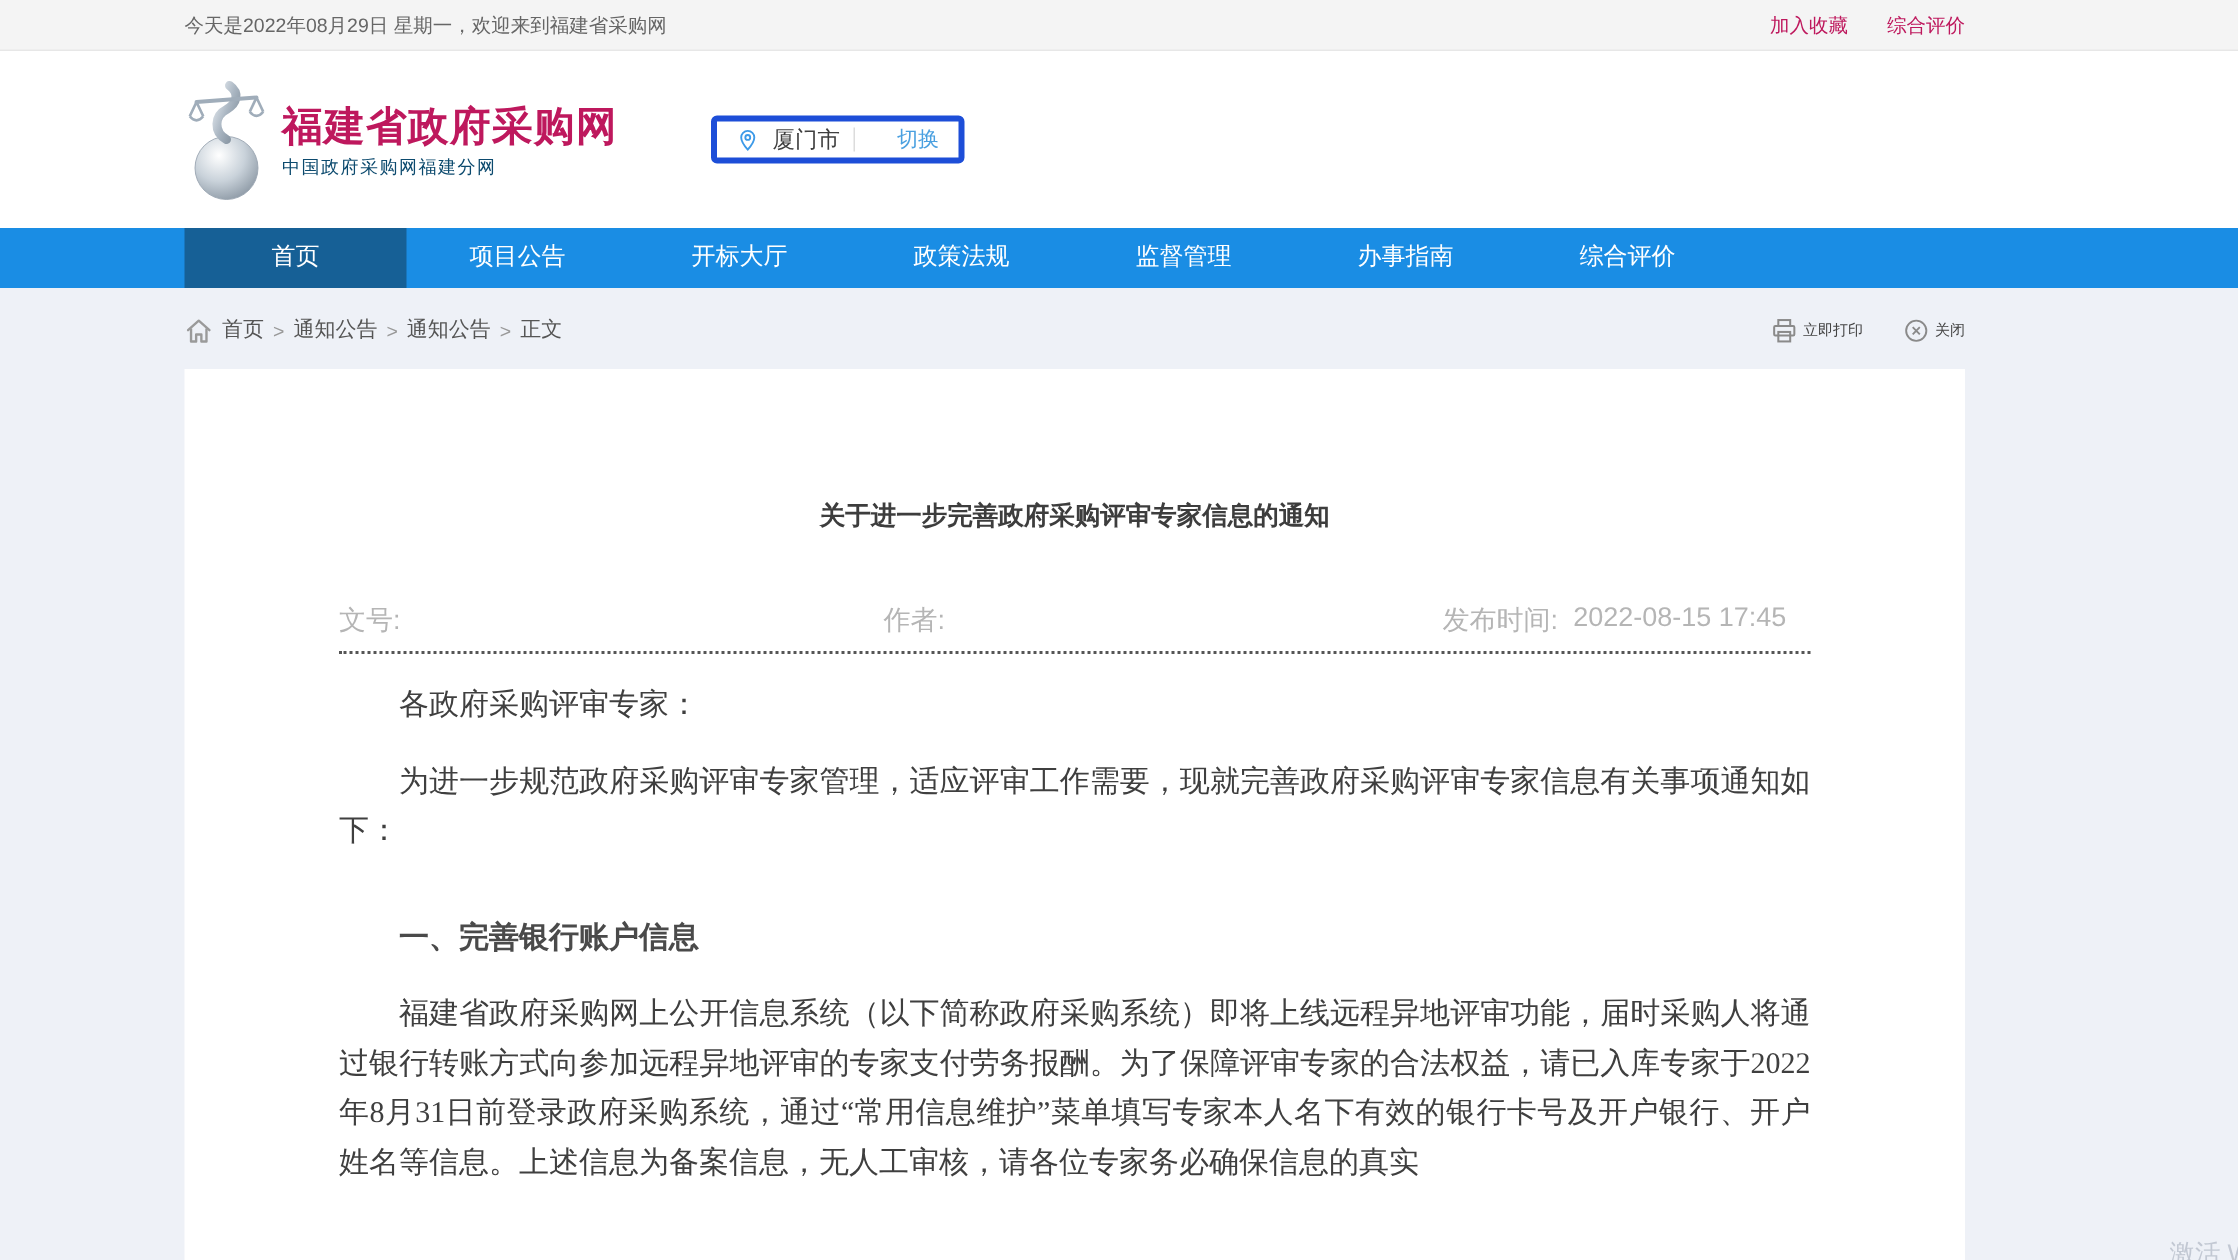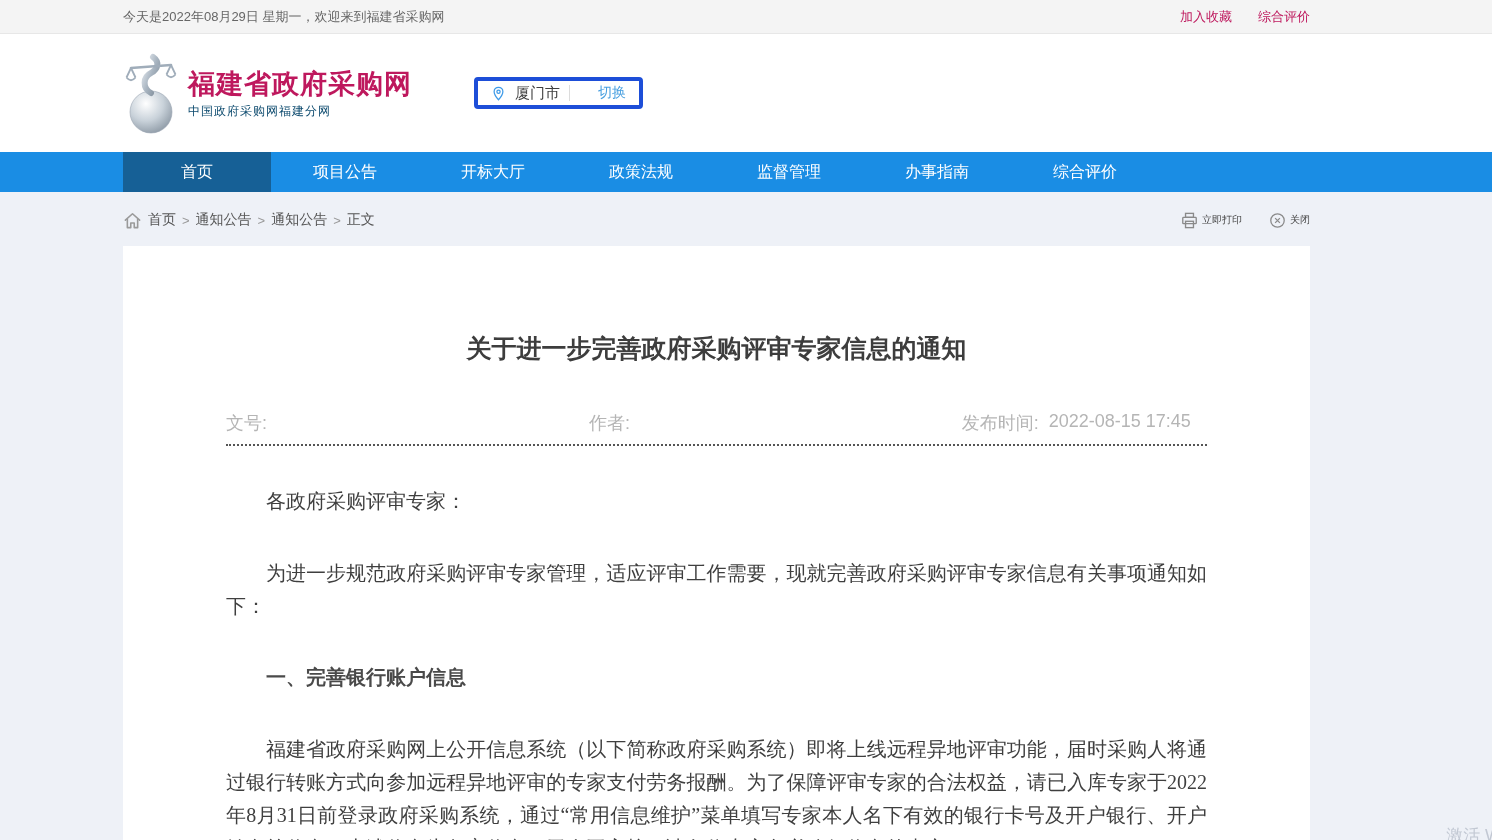--- a/index.html
+++ b/index.html
@@ -44,29 +44,29 @@
   
   .crumb-row { margin-top: 14px; display: flex; justify-content: space-between; align-items: center; height: 28px; }
   .crumb-left { display: flex; align-items: center; gap: 6px; font-size: 14px; color: #555; }
   .crumb-left a { color: #555; text-decoration: none; cursor: pointer; }
   .crumb-sep { color: #999; font-size: 13px; }
   .crumb-actions { display: flex; align-items: center; gap: 26px; }
   .action-btn { display: flex; align-items: center; gap: 3px; font-size: 10px; color: #444; cursor: pointer; }
 
   
   .card { background: #ffffff; margin-top: 12px; padding: 86px 103px 120px; min-height: 620px; }
-  .article-title { text-align: center; font-size: 25px; font-weight: 600; color: #3d3d3d; }
+  .article-title { text-align: center; font-size: 17px; font-weight: 600; color: #3d3d3d; }
   .meta-row { margin-top: 46px; display: flex; font-size: 18px; color: #b5b5b5;
               padding-bottom: 9px; border-bottom: 2px dotted #555; }
   .meta-docno { width: 37%; }
   .meta-author { width: 38%; }
   .meta-publish { display: flex; gap: 10px; }
 
   .article-body { font-family: "Liberation Serif", "DejaVu Serif", serif; font-size: 20px; color: #3f3f3f; line-height: 33px; }
-  .article-body p { text-indent: 2em; margin-top: 39px; text-align: justify; }
+  .article-body p { text-indent: 2em; margin-top: 18px; text-align: justify; }
   .section-heading { font-family: "Liberation Sans", "DejaVu Sans", sans-serif; font-size: 20px; font-weight: 700;
                      color: #4a4a4a; text-indent: 2em; margin-top: 38px; }
 
   
   .watermark { position: absolute; bottom: -7px; right: -62px; font-size: 17px; color: #c2c8d3; pointer-events: none; }
 </style>
 </head>
 <body>
 
 <div class="topbar">

